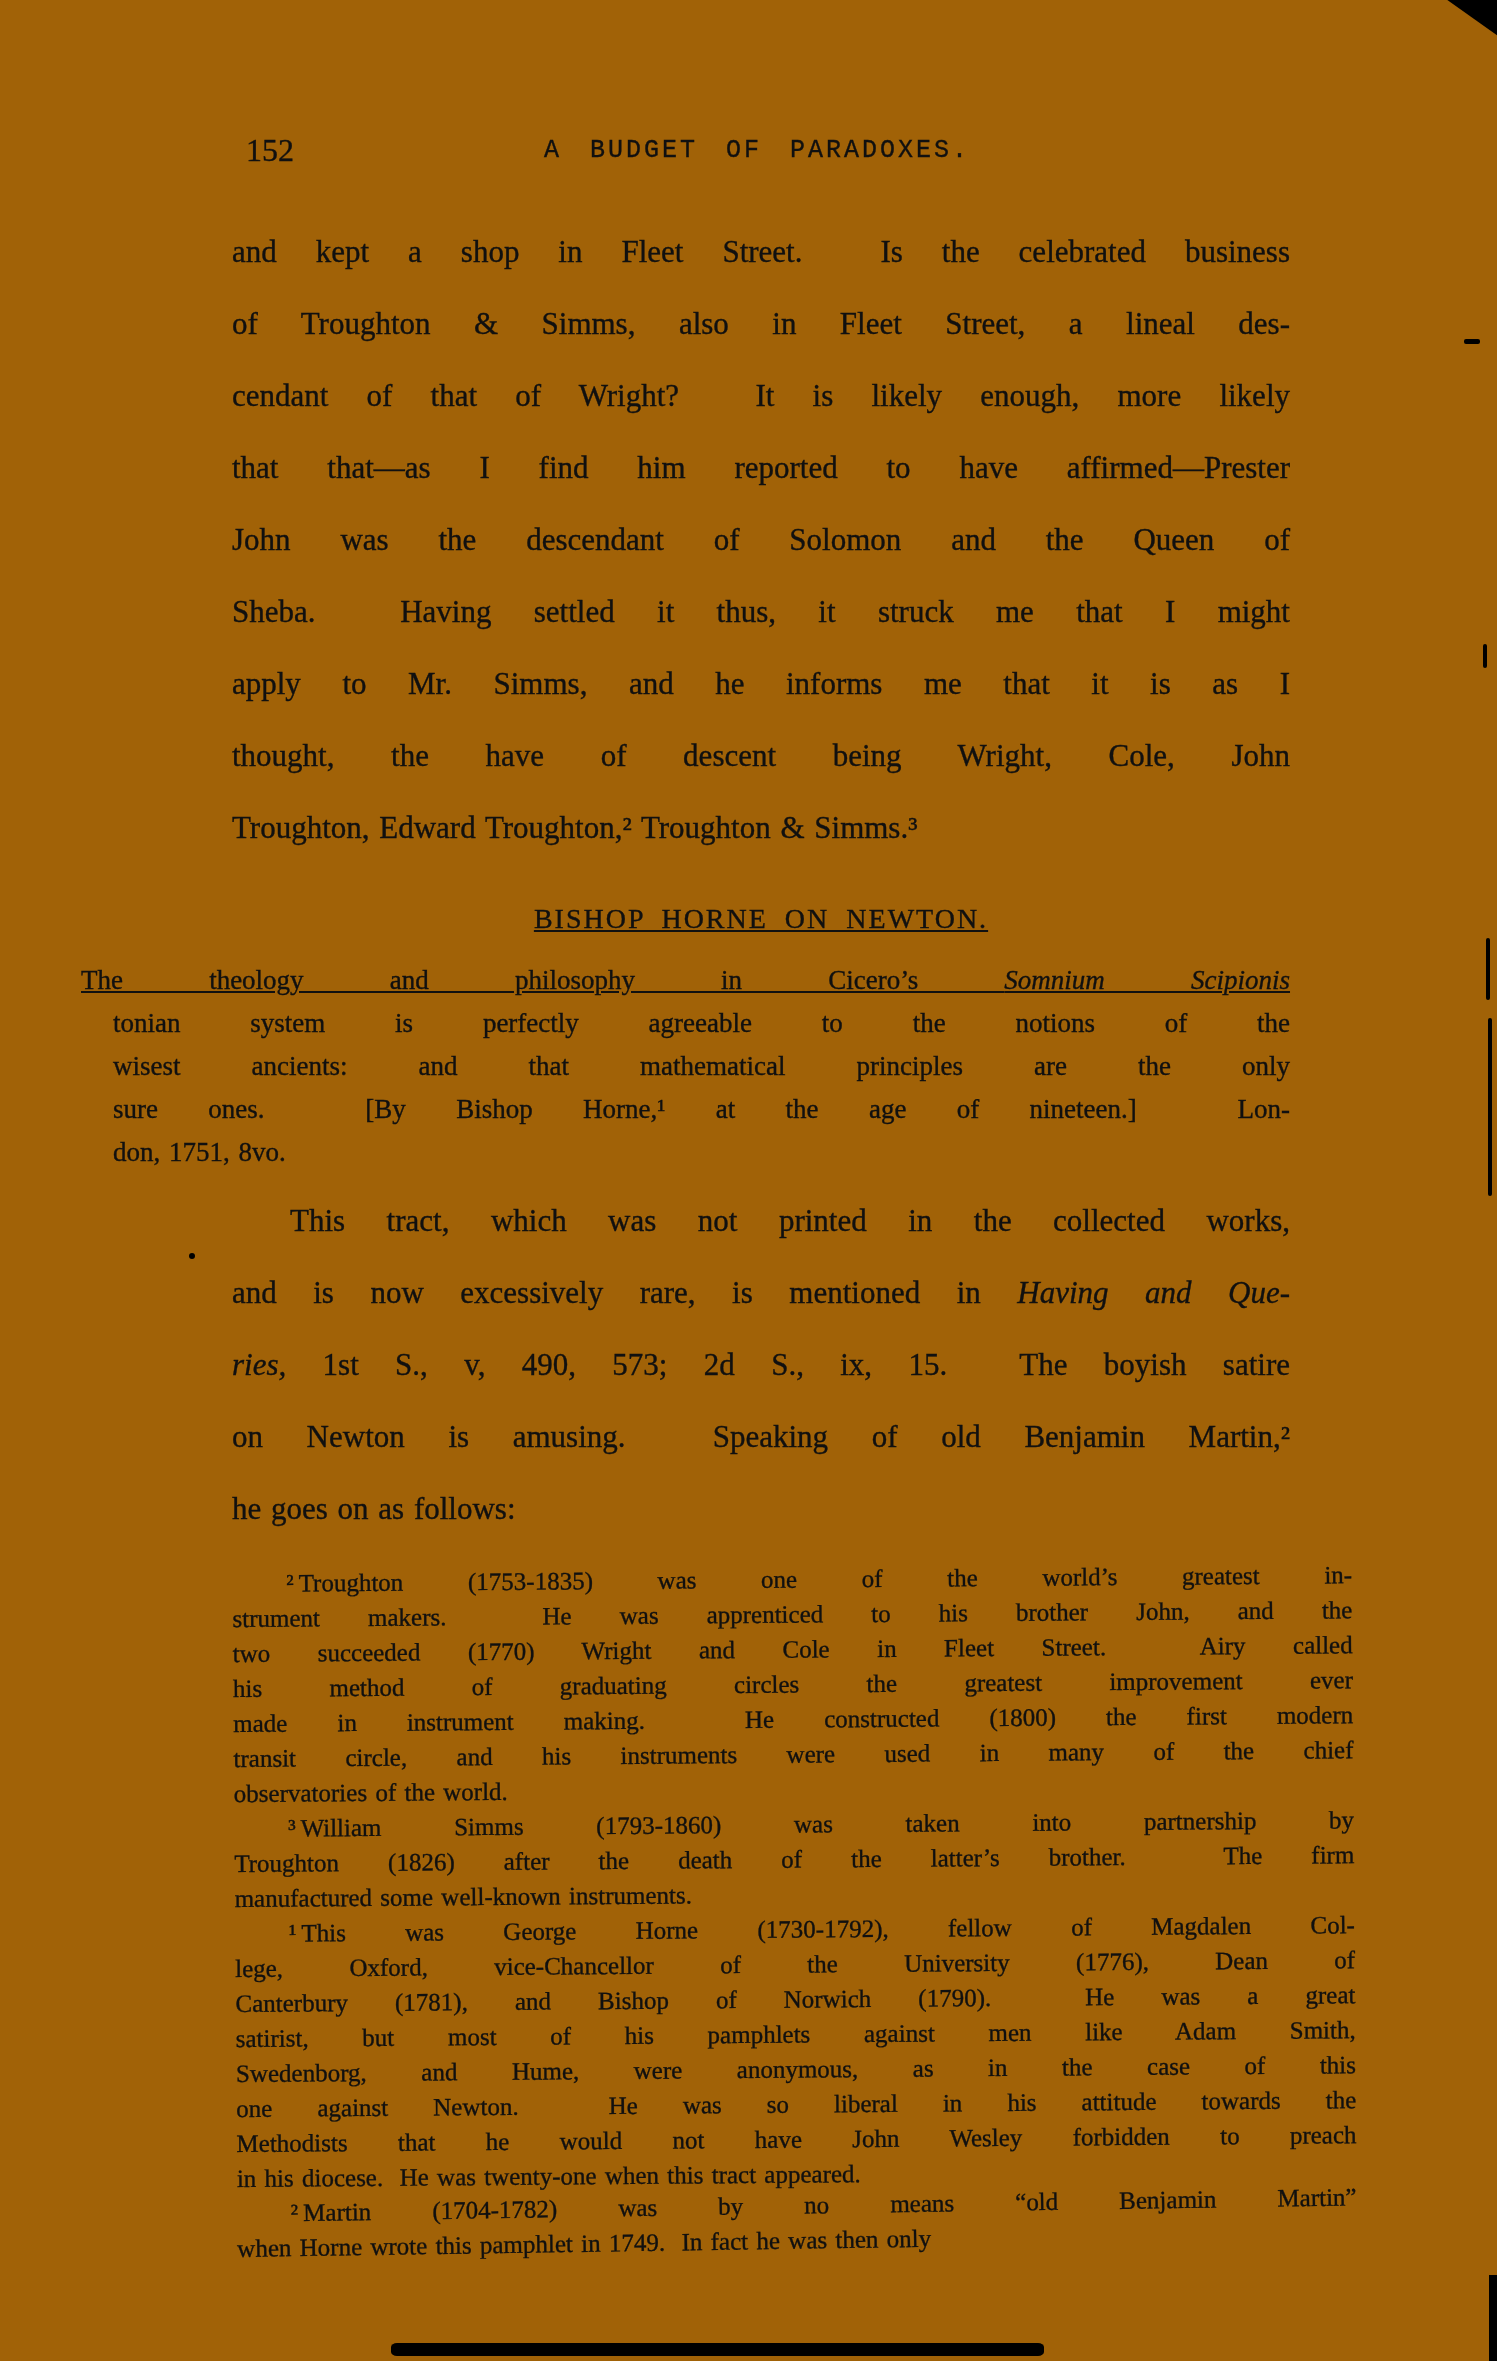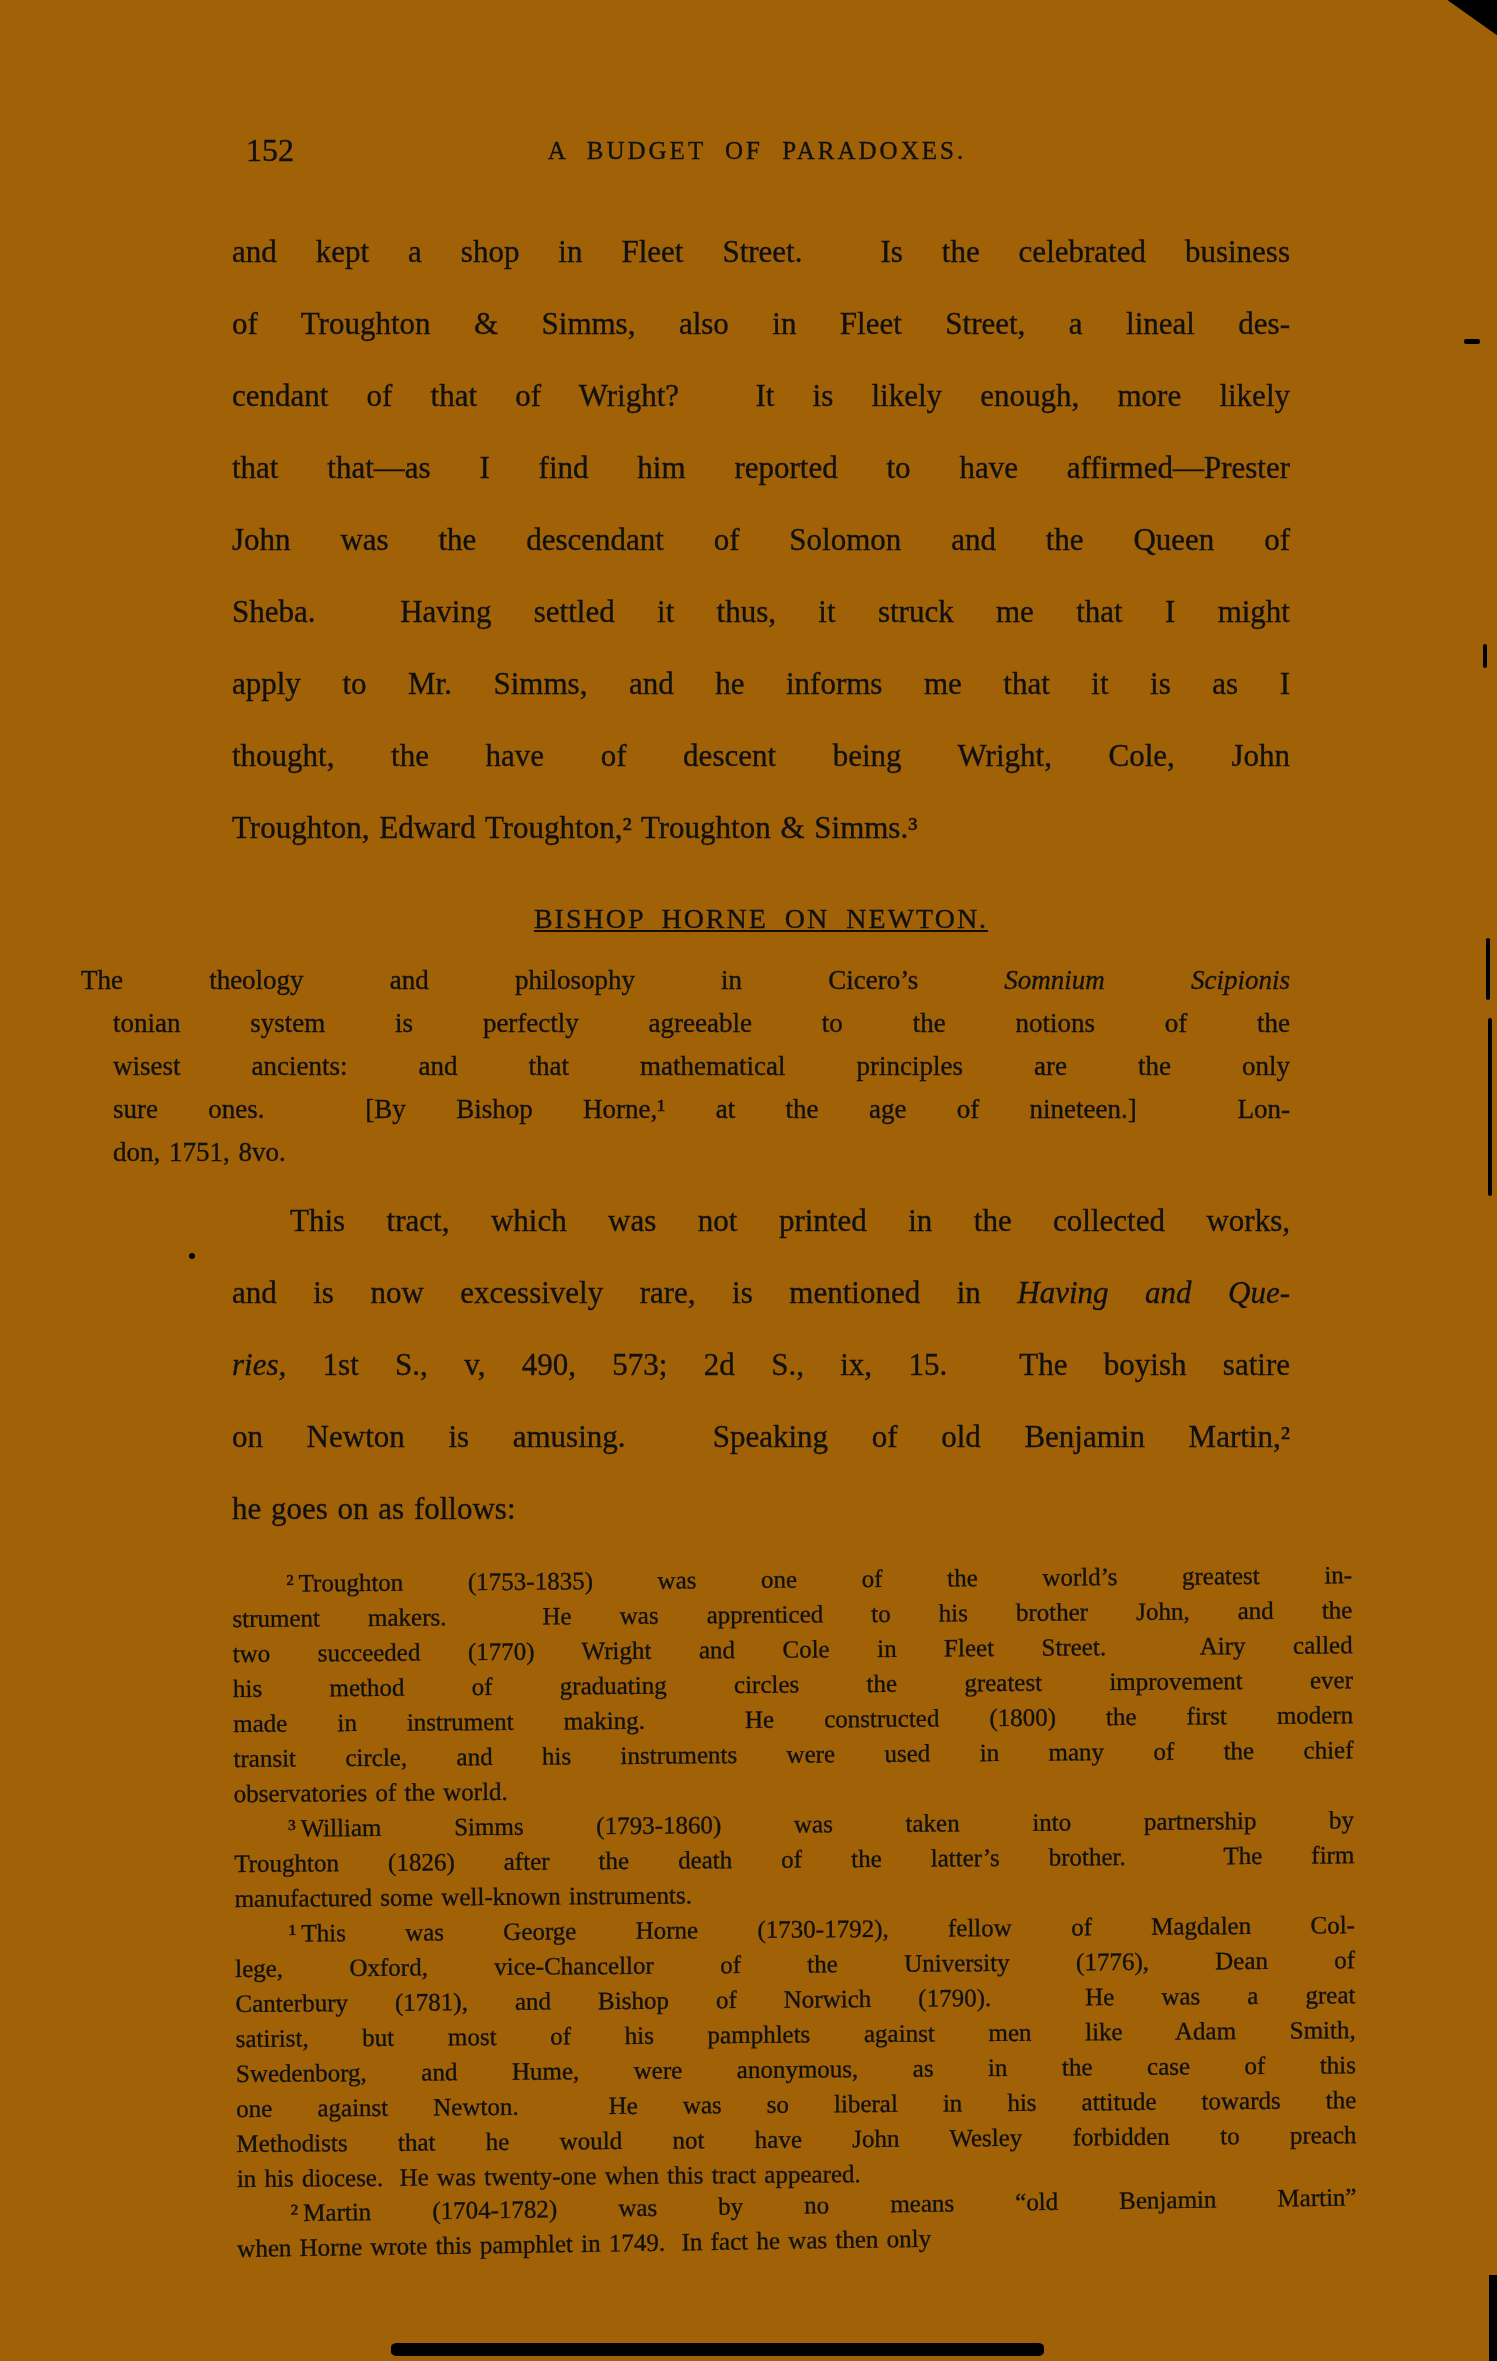--- a/index.html
+++ b/index.html
@@ -19,21 +19,21 @@
     height:34px;
   }
   .page-number {
     position:absolute; left:14px; top:0;
     font-size:32px; line-height:34px;
   }
   .running-title {
     position:absolute; left:0; right:8px; top:4px;
     text-align:center;
     font-size:25px; line-height:28px;
-    letter-spacing:3px; word-spacing:10px;
+    letter-spacing:3px; word-spacing:10px;font-family:Liberation Mono, monospace;
   }
   
   .textcol { margin-left:232px; margin-right:207px; }
   .tline {
     text-align:justify;
     text-align-last:justify;
     word-spacing:2px;
   }
   .para-opening { margin-top:59px; font-size:31px; line-height:51px; }
   .para-opening .tline, .para-body .tline { height:51px;margin-top:21px; }
@@ -47,21 +47,21 @@
     text-align:center;
     font-size:28px; line-height:36px;
     letter-spacing:2px; word-spacing:8px;text-decoration:underline;
   }
   .quote {
     margin-top:22px;
     margin-left:113px;
     font-size:27px; line-height:43px;
   }
   .quote .tline { height:43px; }
-  .quote .tline:first-child { text-indent:-32px; }
+  .quote .tline:first-child { text-indent:-32px;text-decoration:underline; }
 
   .para-body { margin-top:12px; font-size:31px; line-height:51px; }
   .para-body .tline:first-child { text-indent:58px; }
 
   
   .footnotes {
     margin-top:32px;
     margin-left:232px; margin-right:145px;
     font-size:25px; line-height:35px;
     transform:rotate(-0.45deg);

